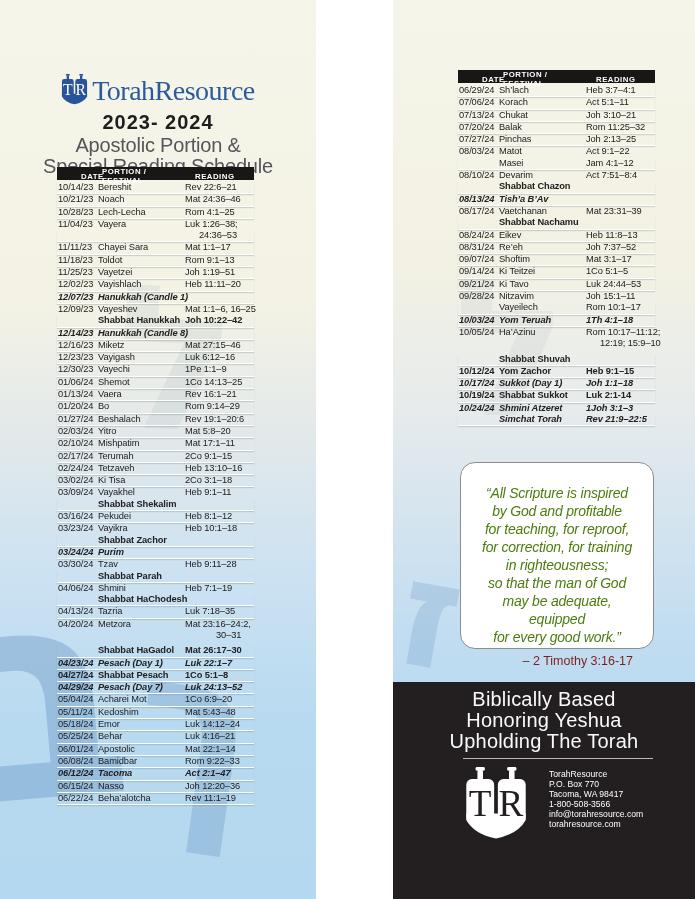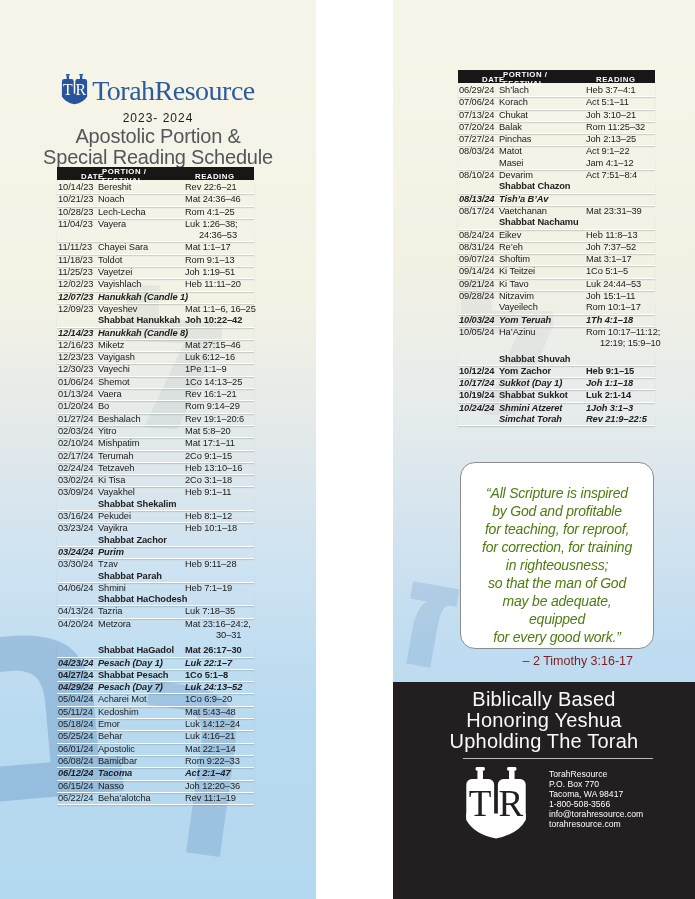--- a/index.html
+++ b/index.html
@@ -20,21 +20,21 @@
   .wm4{left:60px;top:255px;font-size:190px;color:rgba(160,172,178,.13);}
   .wm5{left:150px;top:430px;font-size:170px;color:rgba(120,155,190,.16);transform:rotate(-8deg);}
   .wm6{left:8px;top:540px;font-size:150px;color:rgba(100,148,194,.24);transform:rotate(10deg);}
 
   
   .brand{position:absolute;left:0;top:74px;width:100%;text-align:center;z-index:2;}
   .logo-row{display:flex;align-items:center;justify-content:center;gap:4px;}
   .tr-icon.blue{width:27px;height:33px;}
   .brand-name{font-family:"Liberation Serif","DejaVu Serif",serif;font-size:28px;
               color:#2b5b9d;letter-spacing:-.5px;}
-  .years{margin-top:4px;font-size:12px;font-weight:normal;color:#1f1d1e;letter-spacing:1px;}
+  .years{margin-top:4px;font-size:20px;font-weight:bold;color:#1f1d1e;letter-spacing:1px;}
   .subtitle{margin-top:1px;font-size:20px;line-height:1.05;color:#54565b;
             white-space:pre-line;letter-spacing:-.2px;}
 
   
   .table{position:absolute;z-index:2;width:197px;}
   .left-table{left:57px;top:167px;}
   .right-table{left:65px;top:70px;}
   .thead{display:grid;grid-template-columns:41px 87px 1fr;background:#191716;color:#fff;
          font-size:7.8px;font-weight:bold;letter-spacing:.5px;height:13px;align-items:center;}
   .th.d{padding-left:24px;}.th.p{padding-left:4px;}.th.r{padding-left:10px;}

